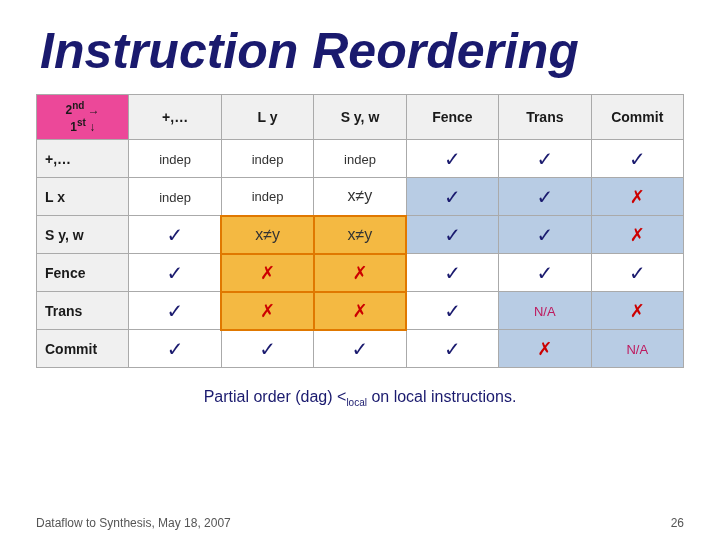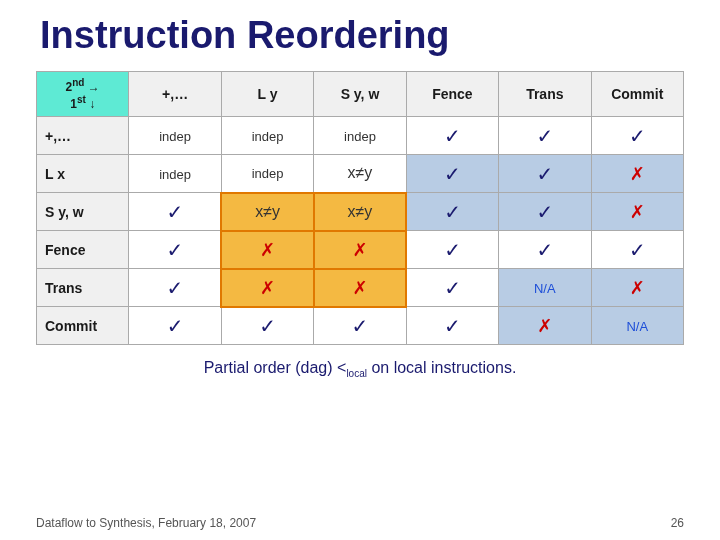--- a/index.html
+++ b/index.html
@@ -5,24 +5,25 @@
     * { margin: 0; padding: 0; box-sizing: border-box; }
     body {
       width: 720px;
       height: 540px;
       background: #ffffff;
       font-family: Arial, sans-serif;
       overflow: hidden;
       position: relative;
     }
     .page-title {
-      font-size: 38px;
+      font-size: 50px;
       font-weight: bold;
       color: #1a1a6e;
-      padding: 14px 40px 14px 40px;
+      padding: 22px 40px 14px 40px;
+      font-style: italic;
     }
     .table-container {
       padding: 0 36px;
     }
     table {
       border-collapse: collapse;
       width: 648px;
       font-size: 14px;
     }
     th, td {
@@ -39,53 +40,53 @@
       color: #1a1a1a;
     }
     td:first-child {
       background: #f0f0f0;
       font-weight: bold;
       color: #1a1a1a;
       text-align: left;
       padding-left: 8px;
     }
     .header-row th:first-child {
-      background: #5eead4;
+      background: #ec4899;
       border: 1px solid #aaa;
     }
     .check {
       color: #1a1a6e;
       font-size: 20px;
     }
     .cross {
       color: #cc0000;
       font-size: 18px;
     }
     .highlight-blue {
       background: #b8cce4 !important;
     }
     .highlight-orange {
       background: #f4b942 !important;
       border: 2px solid #e07800 !important;
     }
     .na-cell {
       font-size: 13px;
-      color: #1d4ed8;
+      color: #be185d;
     }
     .indep-cell {
       font-size: 13px;
       color: #333;
     }
     .xneqy-cell {
       font-size: 16px;
       color: #333;
     }
     .footer-text {
       text-align: center;
-      margin-top: 14px;
+      margin-top: 20px;
       font-size: 16px;
       color: #1a1a6e;
     }
     .footer-bottom {
       position: absolute;
       bottom: 10px;
       left: 0;
       right: 0;
       display: flex;
       justify-content: space-between;
@@ -174,15 +175,15 @@
         </tr>
       </tbody>
   </table>
 </div>
 
 <div class="footer-text">
   Partial order (dag) &lt;<sub>local</sub> on local instructions.
 </div>
 
 <div class="footer-bottom">
-  <span>Dataflow to Synthesis, February 18, 2007</span>
+  <span>Dataflow to Synthesis, May 18, 2007</span>
   <span>26</span>
 </div>
 
 </body></html>

